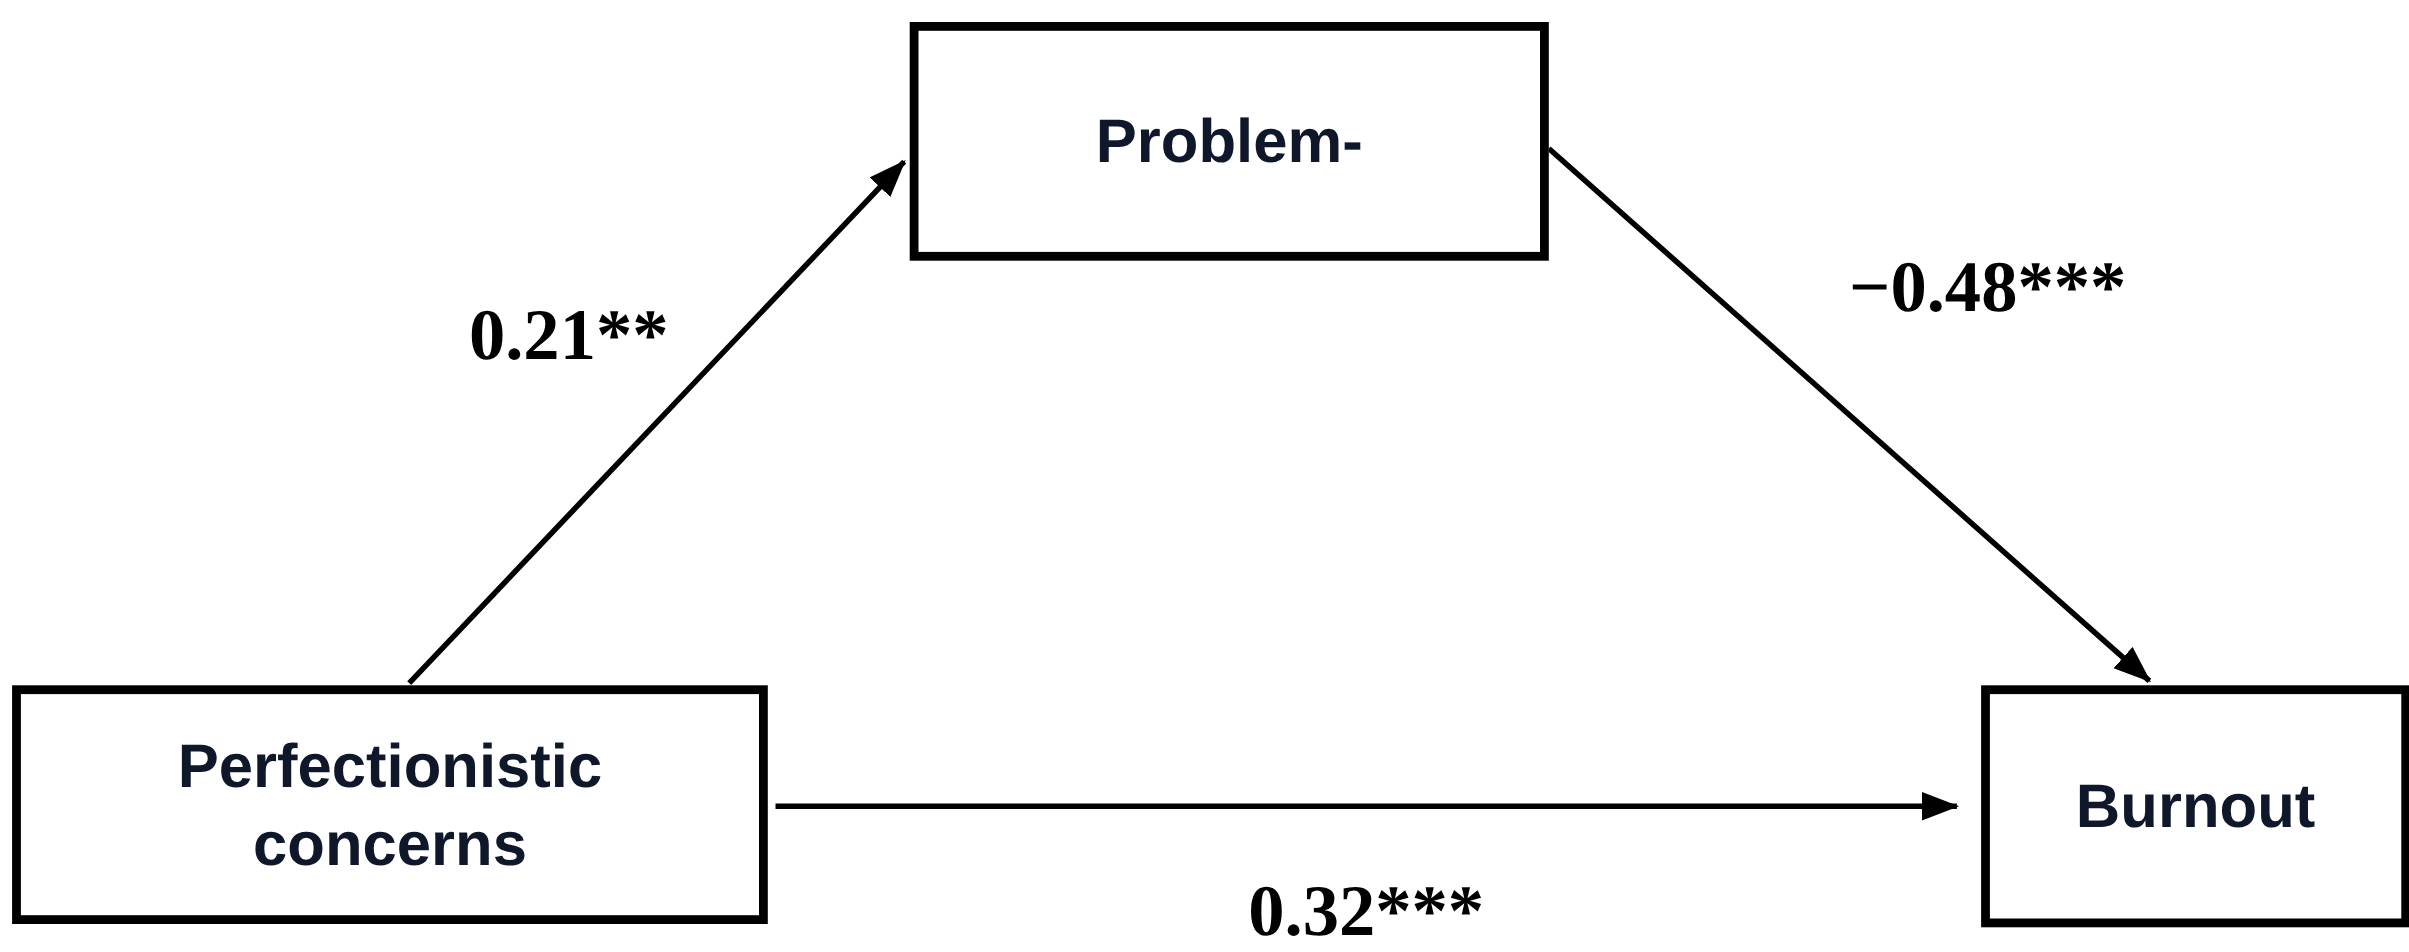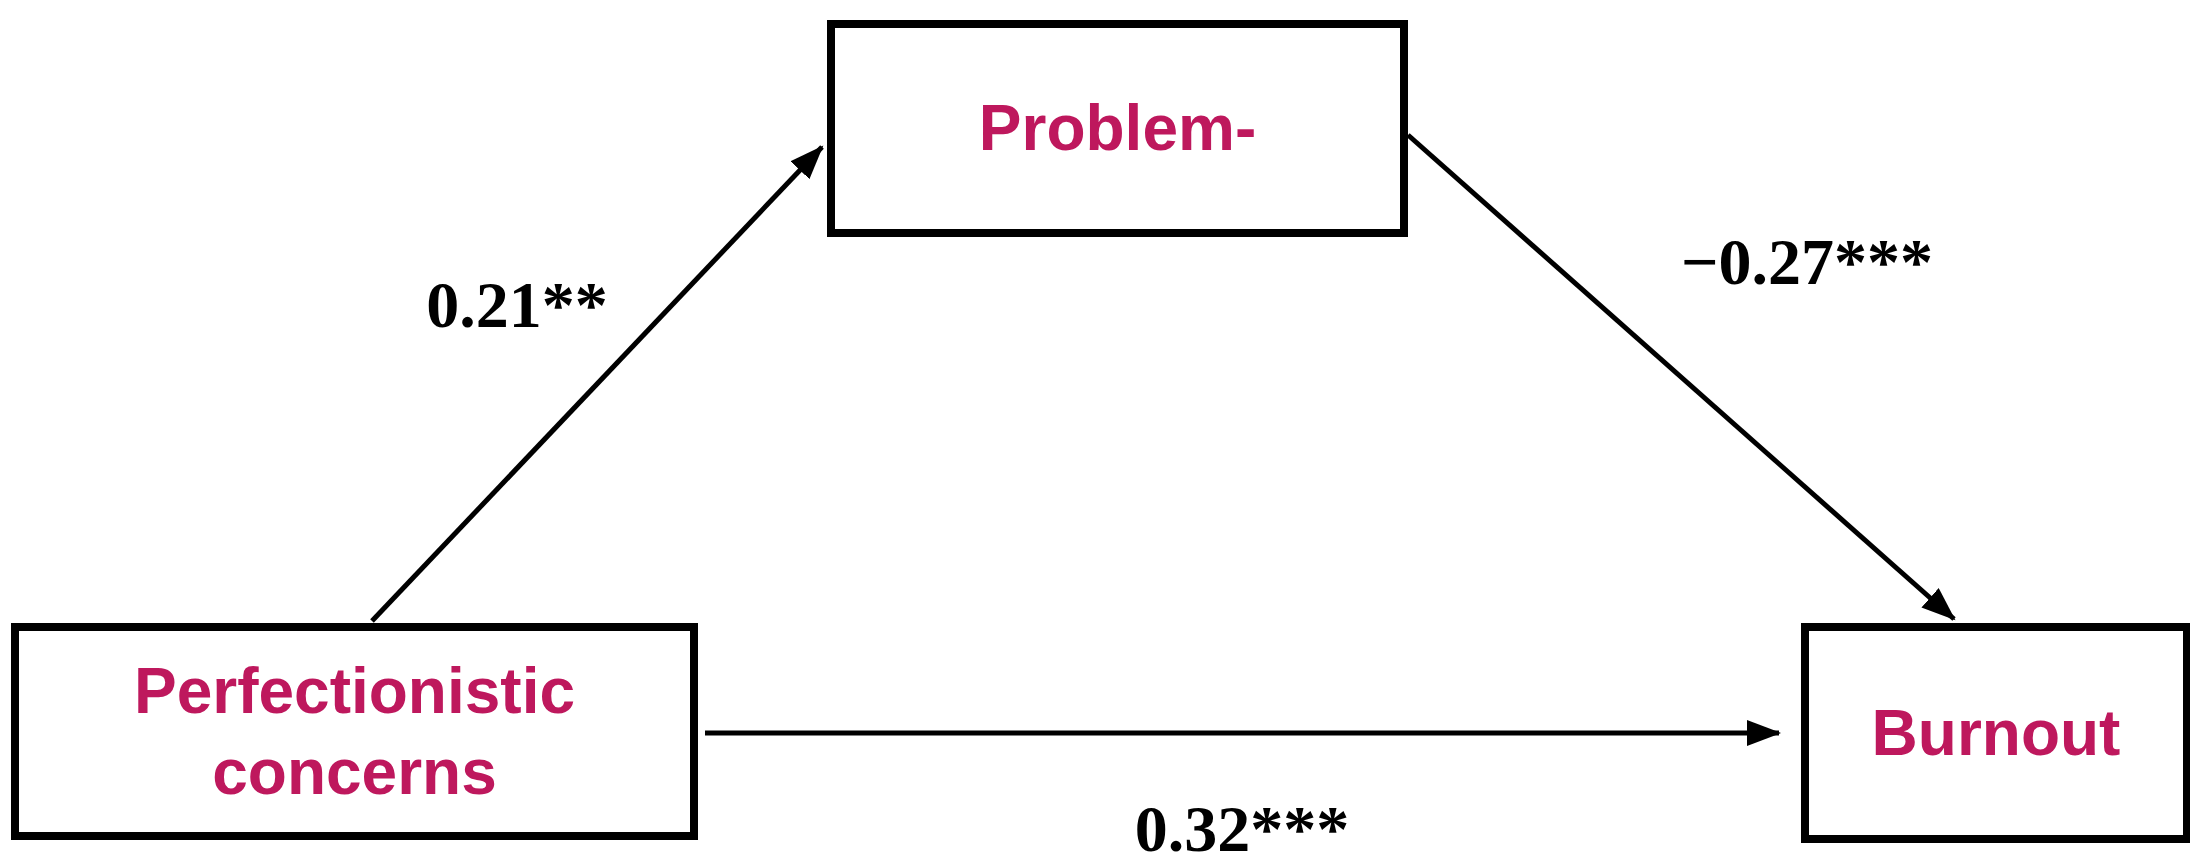--- a/index.html
+++ b/index.html
@@ -20,23 +20,23 @@
     position: absolute;
     box-sizing: border-box;
     border: 8px solid #000000;
     background: #ffffff;
     display: flex;
     flex-direction: column;
     align-items: center;
     justify-content: center;
     text-align: center;
     font-weight: bold;
-    font-size: 64px;
+    font-size: 56px;
     line-height: 1.26;
-    color: #be185d;
+    color: #0f172a;
   }
   .node .node-line { white-space: nowrap; }
   .node-mediator { left: 827px; top: 20px;  width: 581px; height: 217px; }
   .node-predictor { left: 11px;  top: 623px; width: 687px; height: 217px; }
   .node-outcome  { left: 1801px; top: 623px; width: 390px; height: 220px; }
   .coef {
     position: absolute;
     transform: translate(-50%, -50%);
     font-family: "Liberation Serif", serif;
     font-weight: bold;
@@ -72,17 +72,17 @@
     <div class="node-line">Perfectionistic</div>
     <div class="node-line">concerns</div>
   </div>
 
   <div class="node node-outcome">
     <div class="node-line">Burnout</div>
   </div>
 
   <div class="coef coef-a">0.21**</div>
 
-  <div class="coef coef-b">−0.27***</div>
+  <div class="coef coef-b">−0.48***</div>
 
   <div class="coef coef-c">0.32***</div>
 
 </div>
 
 </body></html>

